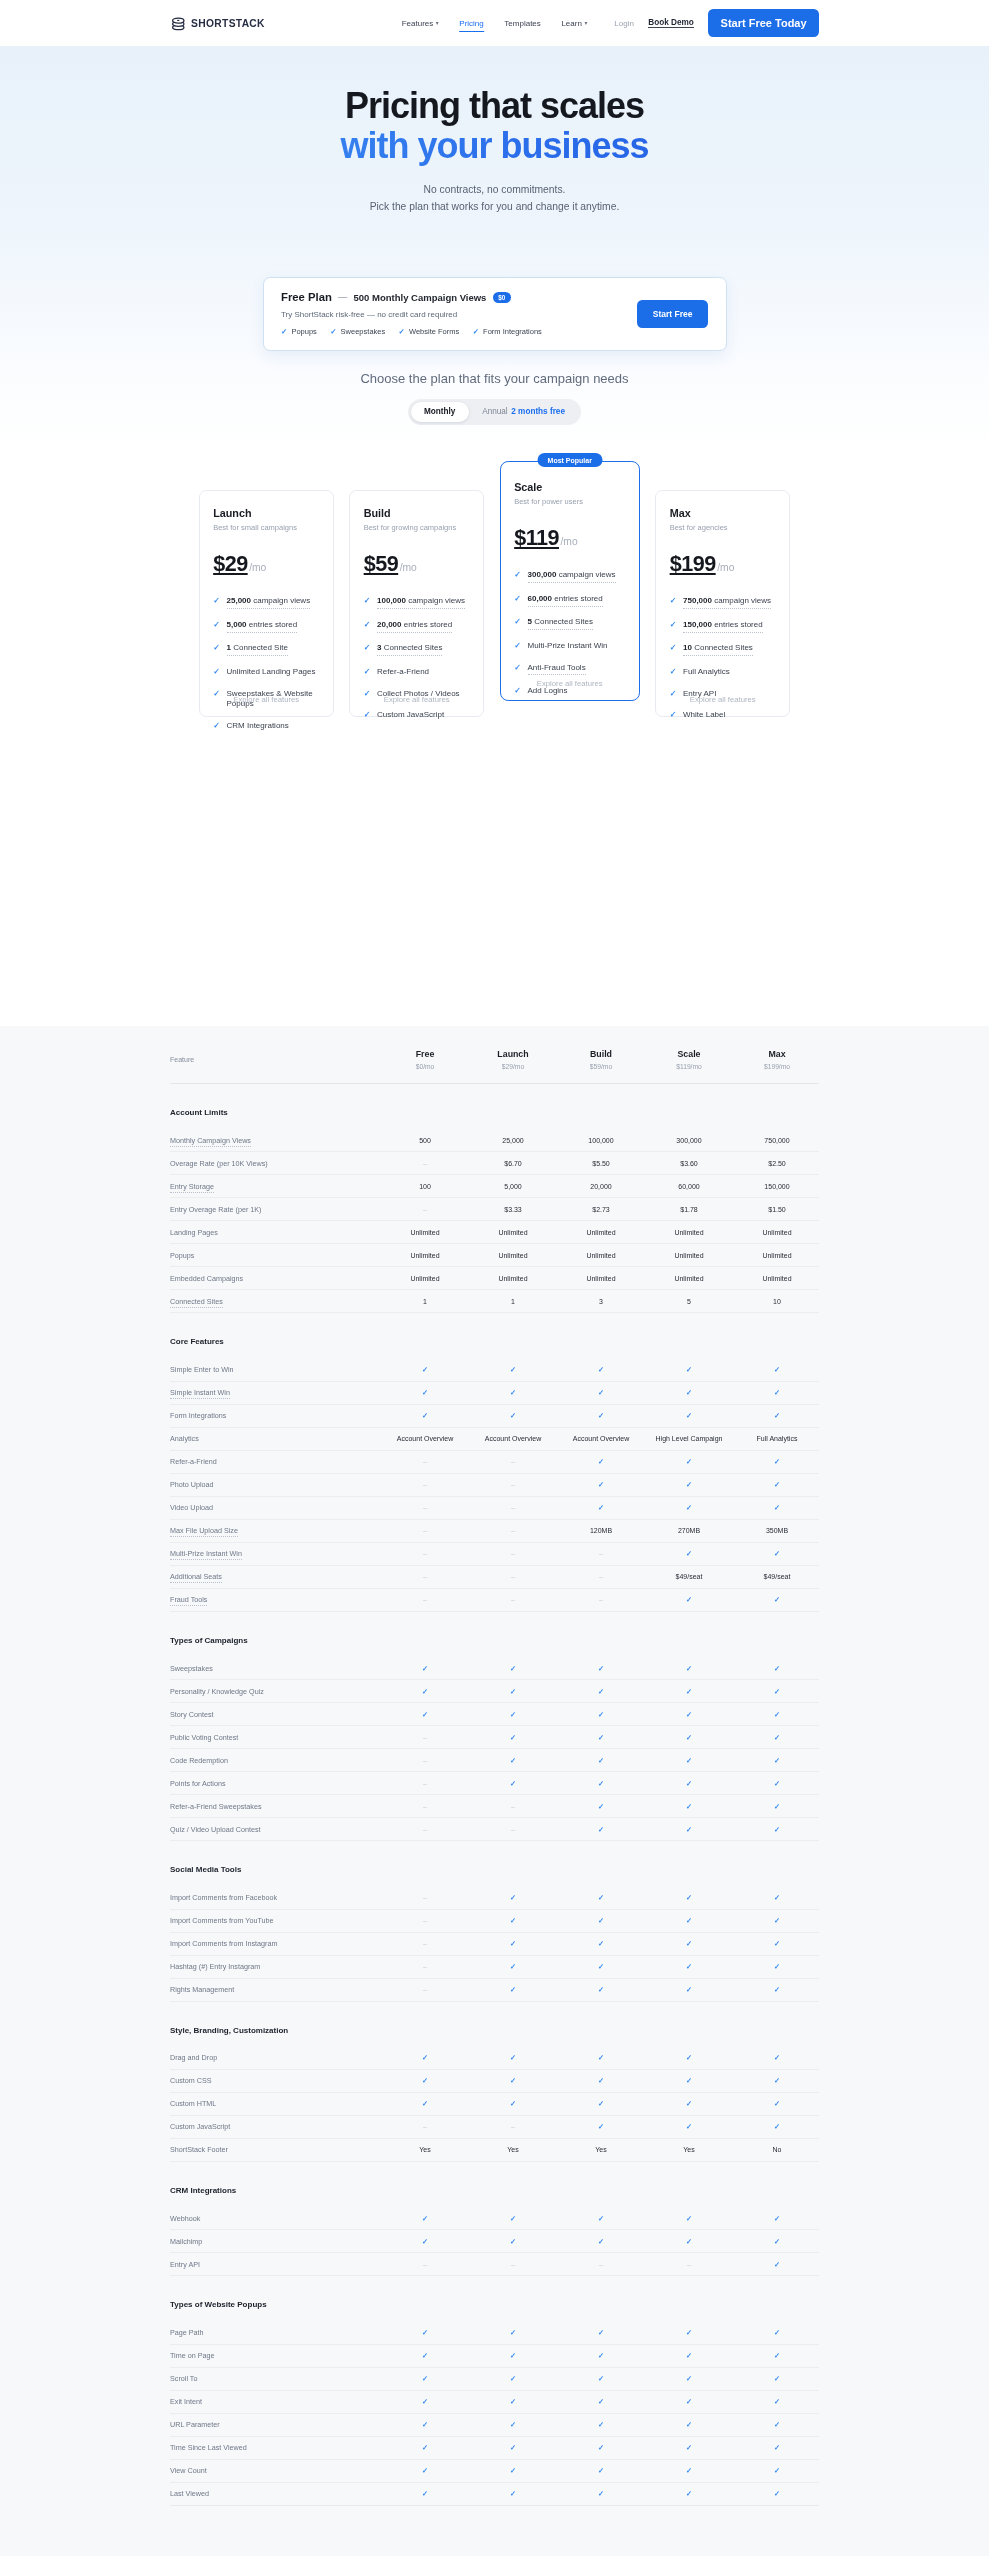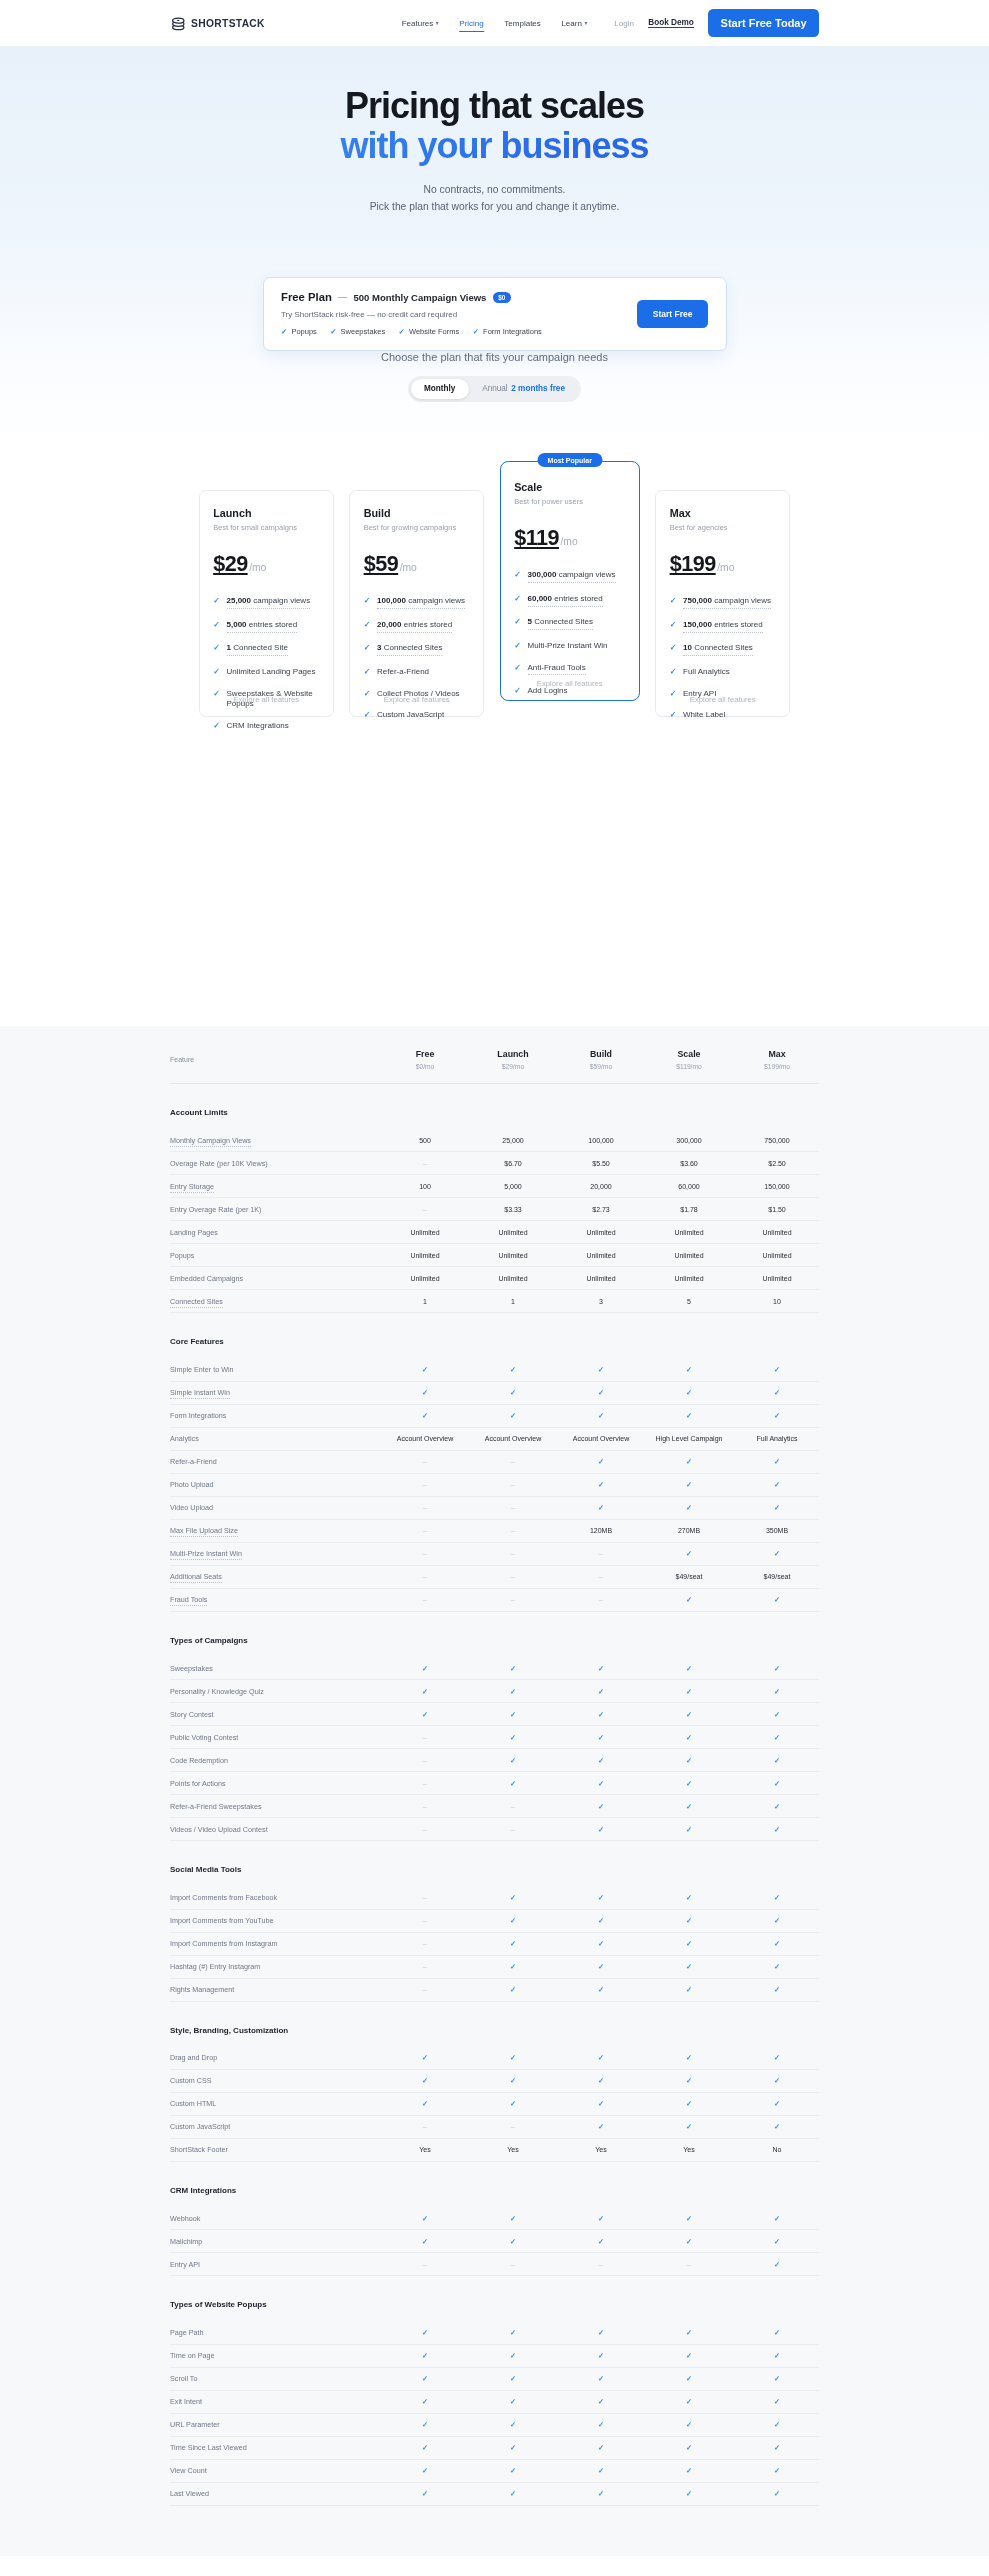--- a/index.html
+++ b/index.html
@@ -38,21 +38,21 @@
   .free-views { font-size:9.5px; font-weight:700; color:#23272f; }
   .free-badge { background:#1b6de8; color:#fff; font-size:6.4px; font-weight:700; border-radius:515px; padding:2.1px 5.7px; }
   .free-desc { margin-top:6.7px; font-size:8px; color:#5d6878; }
   .free-feats { margin-top:8.2px; display:flex; gap:13.4px; }
   .free-feat { font-size:7.5px; color:#3d4553; display:flex; align-items:center; gap:4.1px; }
   .check { color:#2e86f0; font-weight:700; }
   .start-free-btn { background:#1b6de8; color:#fff; font-size:8.5px; font-weight:700; border:none; border-radius:5.2px; padding:8.8px 15.5px; cursor:pointer; }
 
   
   .paid-title { margin-top:39px; text-align:center; font-size:15.5px; font-weight:800; color:#15181f; }
-  .paid-sub { margin-top:0; text-align:center; font-size:11px; color:#616b7c; }
+  .paid-sub { margin-top:20px; text-align:center; font-size:13px; color:#616b7c; }
   .toggle { margin:13.4px auto 0; width:max-content; background:#edeff2; border-radius:515px; padding:2.6px; display:flex; align-items:center; }
   .toggle-opt { border-radius:515px; padding:5.7px 13.4px; font-size:8.2px; cursor:pointer; color:#7e8795; display:flex; gap:3.6px; }
   .toggle-opt.selected { background:#ffffff; color:#15181f; font-weight:700; box-shadow:0 1px 3.1px rgba(20,30,60,.12); }
   .toggle-hl { color:#1a6ef0; font-weight:700; }
 
   
   .cards-section { height:289px; background:#ffffff; }
   .cards-row { display:flex; justify-content:center; gap:15.5px; align-items:flex-start; }
   .plan-card { width:135px; background:#fff; border:0.5px solid #e7eaf0; border-radius:7.2px; padding:15.5px 13.4px 12.4px; margin-top:42px; height:227px; position:relative; }
   .plan-card.popular { border:1px solid #1b6de8; border-radius:8.2px; margin-top:13px; height:240px; width:140px; padding-top:18.5px; }
@@ -560,21 +560,21 @@
         </div>
         <div class="cmp-grid cmp-row">
           <div><span class="cmp-label">Refer-a-Friend Sweepstakes</span></div>
           <div class="cmp-cell"><span class="dash">–</span></div>
           <div class="cmp-cell"><span class="dash">–</span></div>
           <div class="cmp-cell"><span class="check">✓</span></div>
           <div class="cmp-cell"><span class="check">✓</span></div>
           <div class="cmp-cell"><span class="check">✓</span></div>
         </div>
         <div class="cmp-grid cmp-row">
-          <div><span class="cmp-label">Videos / Video Upload Contest</span></div>
+          <div><span class="cmp-label">Quiz / Video Upload Contest</span></div>
           <div class="cmp-cell"><span class="dash">–</span></div>
           <div class="cmp-cell"><span class="dash">–</span></div>
           <div class="cmp-cell"><span class="check">✓</span></div>
           <div class="cmp-cell"><span class="check">✓</span></div>
           <div class="cmp-cell"><span class="check">✓</span></div>
         </div>
         <div class="cmp-sec-title">Social Media Tools</div>
         <div class="cmp-grid cmp-row">
           <div><span class="cmp-label">Import Comments from Facebook</span></div>
           <div class="cmp-cell"><span class="dash">–</span></div>

